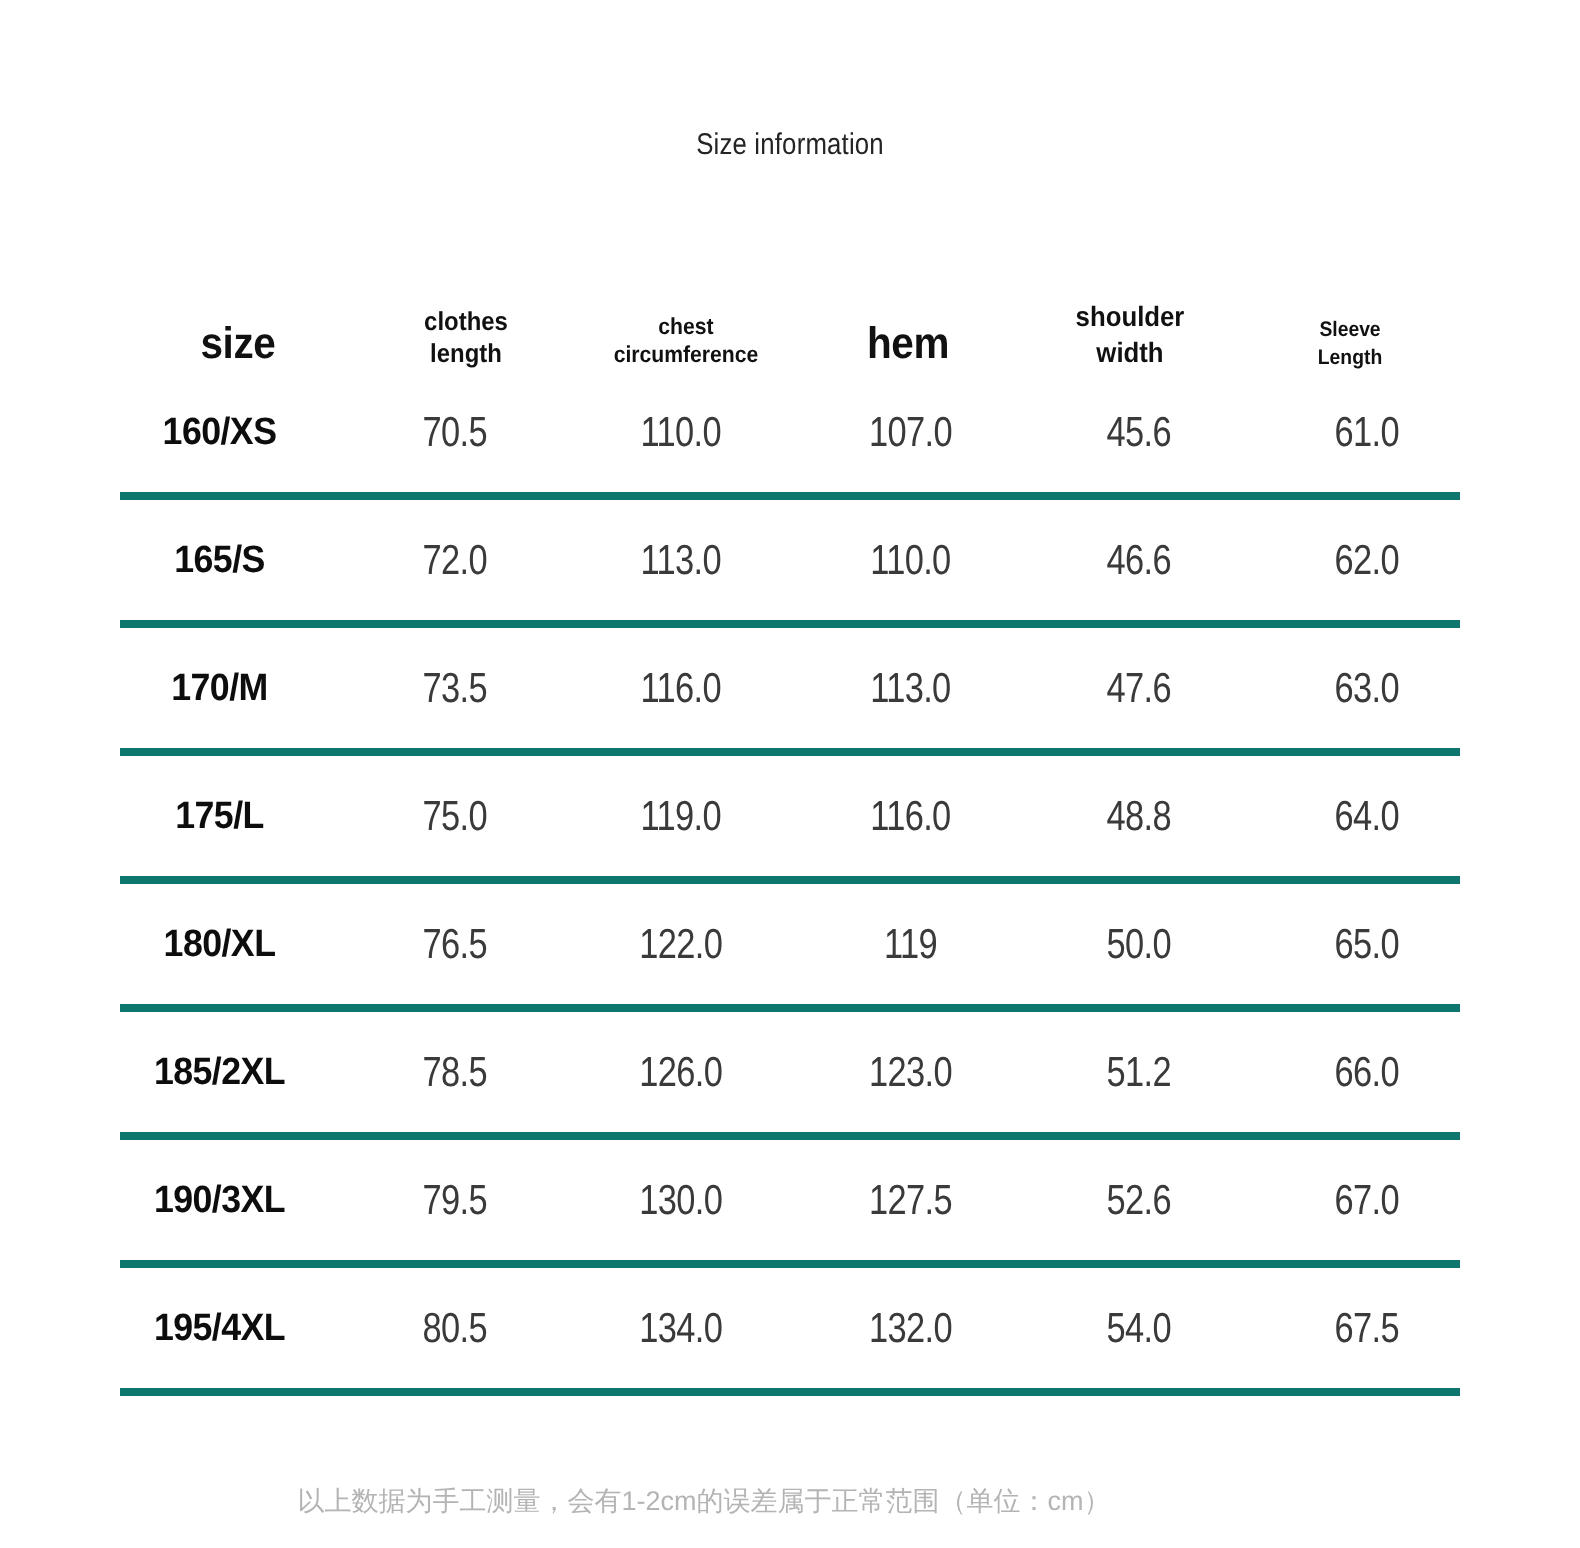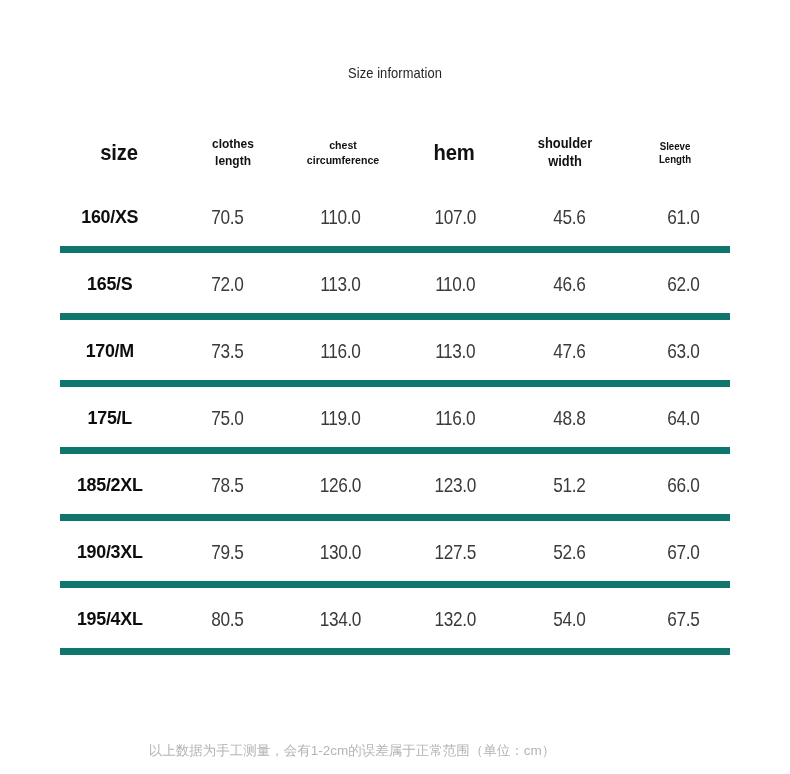--- a/index.html
+++ b/index.html
@@ -60,21 +60,21 @@
   .c0 { width: 118px; }
   .c1 { width: 110px; }
   .c2 { width: 110px; }
   .c3 { width: 112px; }
   .c4 { width: 110px; }
   .c5 { width: 110px; }
 
   
   .header-row {
     height: 66px;
-    align-items: center;
+    align-items: flex-end;
   }
   .header-row .cell {
     line-height: 1.28;
     color: #111111;
     font-weight: 700;
   }
   .h-size {
     font-size: 22px;
     font-weight: 700;
     letter-spacing: -0.2px;
@@ -103,21 +103,21 @@
   }
   .h-sleeve {
     font-size: 10.5px;
     font-weight: 600;
     transform: scaleX(0.92);
   }
 
   
   .data-row {
     height: 60px;
-    border-bottom: 7px solid #0f766e;
+    border-bottom: 4px solid #0f766e;
     gap: 21px;
   }
   .data-row .cell {
     line-height: 1;
   }
   .size-label {
     font-size: 19px;
     font-weight: 700;
     color: #0d0d0d;
     letter-spacing: -0.3px;
@@ -201,20 +201,28 @@
         </div>
         <div class="row data-row">
           <div class="cell c0 size-label">175/L</div>
           <div class="cell c1 val">75.0</div>
           <div class="cell c2 val">119.0</div>
           <div class="cell c3 val">116.0</div>
           <div class="cell c4 val">48.8</div>
           <div class="cell c5 val">64.0</div>
         </div>
         <div class="row data-row">
+          <div class="cell c0 size-label">180/XL</div>
+          <div class="cell c1 val">76.5</div>
+          <div class="cell c2 val">122.0</div>
+          <div class="cell c3 val">119</div>
+          <div class="cell c4 val">50.0</div>
+          <div class="cell c5 val">65.0</div>
+        </div>
+        <div class="row data-row">
           <div class="cell c0 size-label">185/2XL</div>
           <div class="cell c1 val">78.5</div>
           <div class="cell c2 val">126.0</div>
           <div class="cell c3 val">123.0</div>
           <div class="cell c4 val">51.2</div>
           <div class="cell c5 val">66.0</div>
         </div>
         <div class="row data-row">
           <div class="cell c0 size-label">190/3XL</div>
           <div class="cell c1 val">79.5</div>

